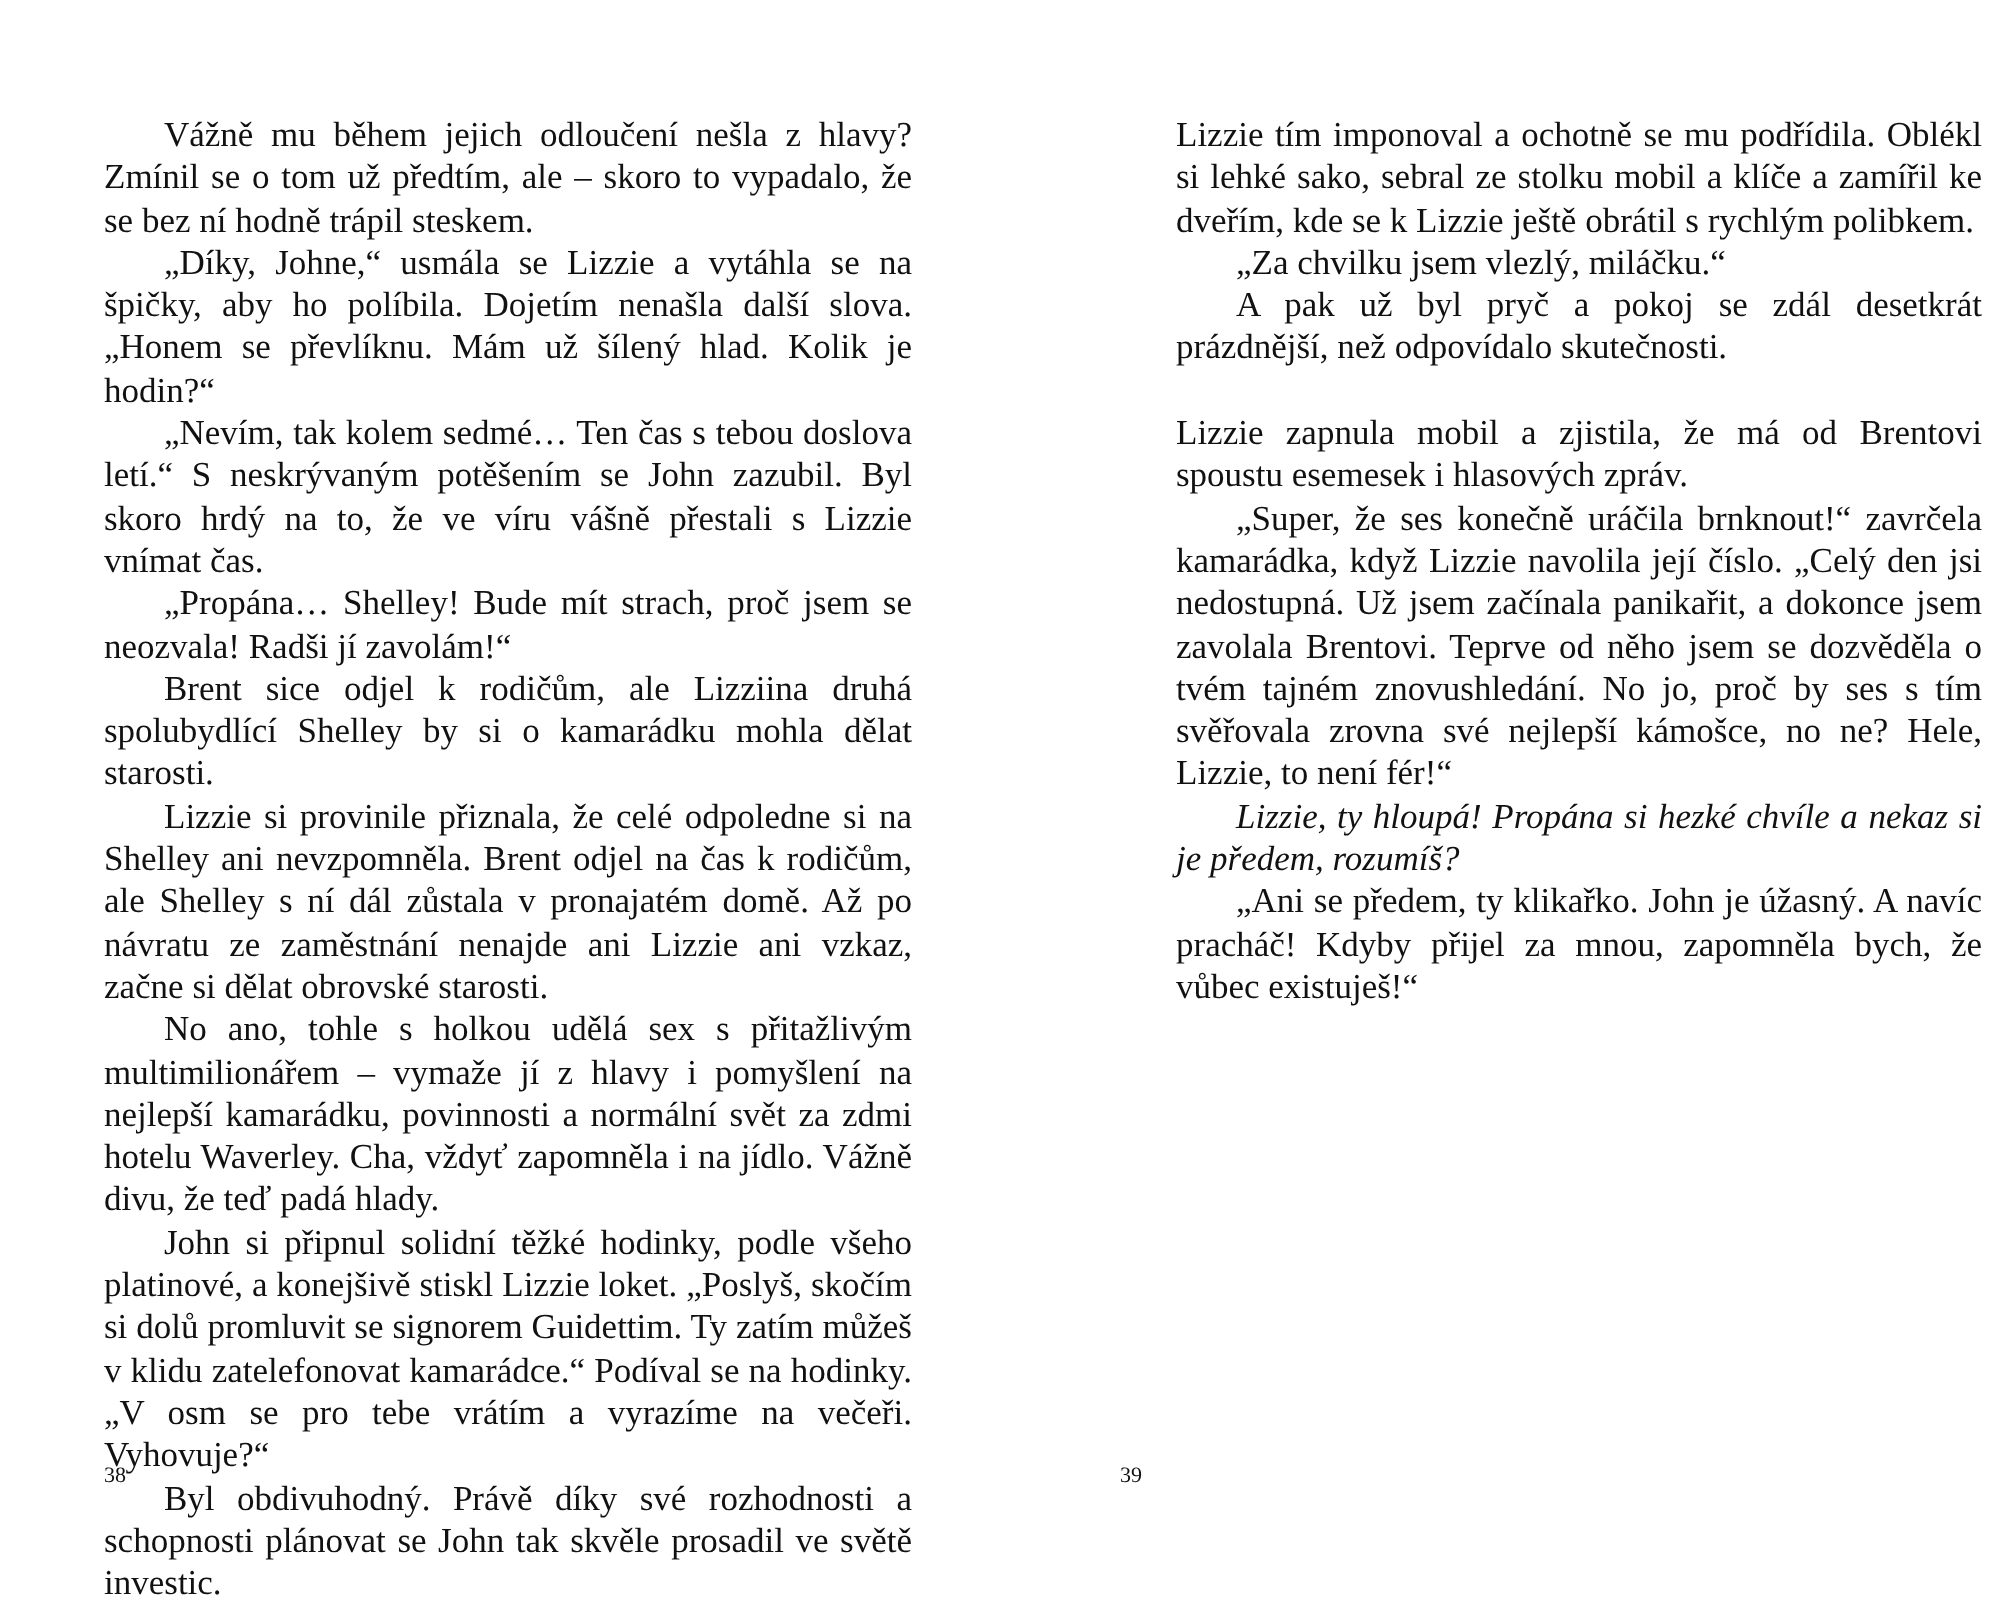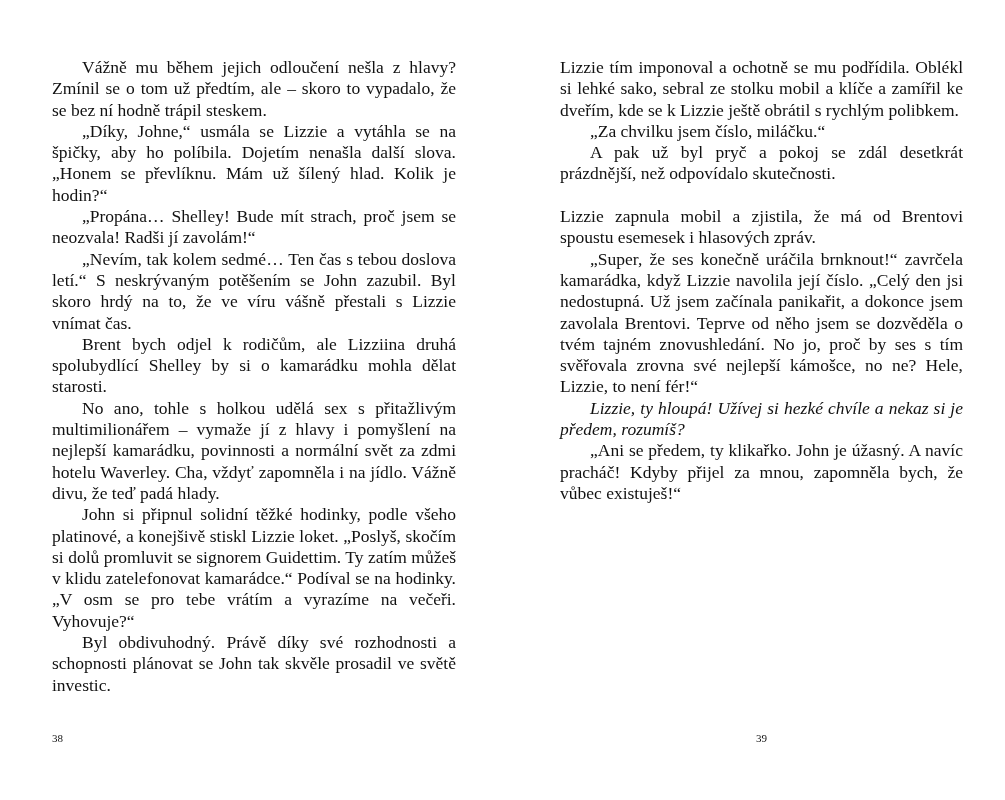--- a/index.html
+++ b/index.html
@@ -17,61 +17,62 @@
     color: #111111;
     font-family: "Liberation Serif", "DejaVu Serif", serif;
     font-size: 17.5px;
     line-height: 21.3px;
   }
   .page {
     position: absolute;
     top: 57px;
   }
   .page-left  { left: 52px;  width: 404px; }
-  .page-right { left: 560px; width: 403px; }
+  .page-right { left: 588px; width: 403px; }
   .page p {
     text-align: justify;
     text-indent: 30px;
     hyphens: auto;
     -webkit-hyphens: auto;
   }
   .page p.no-indent { text-indent: 0; }
   .page p.scene-break { margin-top: 21.3px; }
   .page p.italic { font-style: italic; }
   .page-number {
     position: absolute;
     top: 728px;
     font-size: 11px;
     color: #111111;
   }
   .page-number-left  { left: 52px; }
-  .page-number-right { left: 560px; width: 403px; text-align: center; }
+  .page-number-right { left: 560px; width: 403px; text-align: left; }
 </style>
 </head>
 <body>
 
 <div class="spread">
 
   <div class="page page-left">
     <p>Vážně mu během jejich odloučení nešla z hlavy? Zmínil se o tom už předtím, ale – skoro to vypadalo, že se bez ní hodně trápil steskem.</p>
     <p>„Díky, Johne,“ usmála se Lizzie a vytáhla se na špičky, aby ho políbila. Dojetím nenašla další slova. „Honem se převlíknu. Mám už šílený hlad. Kolik je hodin?“</p>
+    <p>„Nevím, tak kolem sedmé… Ten čas s tebou doslova letí.“ S neskrývaným potěšením se John zazubil. Byl skoro hrdý na to, že ve víru vášně přestali s Lizzie vnímat čas.</p>
     <p>„Propána… Shelley! Bude mít strach, proč jsem se neozvala! Radši jí zavolám!“</p>
-    <p>„Nevím, tak kolem sedmé… Ten čas s tebou doslova letí.“ S neskrývaným potěšením se John zazubil. Byl skoro hrdý na to, že ve víru vášně přestali s Lizzie vnímat čas.</p>
-    <p>Brent bych odjel k rodičům, ale Lizziina druhá spolubydlící Shelley by si o kamarádku mohla dělat starosti.</p>
+    <p>Brent sice odjel k rodičům, ale Lizziina druhá spolubydlící Shelley by si o kamarádku mohla dělat starosti.</p>
+    <p>Lizzie si provinile přiznala, že celé odpoledne si na Shelley ani nevzpomněla. Brent odjel na čas k rodičům, ale Shelley s ní dál zůstala v pronajatém domě. Až po návratu ze zaměstnání nenajde ani Lizzie ani vzkaz, začne si dělat obrovské starosti.</p>
     <p>No ano, tohle s holkou udělá sex s přitažlivým multimilionářem – vymaže jí z hlavy i pomyšlení na nejlepší kamarádku, povinnosti a normální svět za zdmi hotelu Waverley. Cha, vždyť zapomněla i na jídlo. Vážně divu, že teď padá hlady.</p>
     <p>John si připnul solidní těžké hodinky, podle všeho platinové, a konejšivě stiskl Lizzie loket. „Poslyš, skočím si dolů promluvit se signorem Guidettim. Ty zatím můžeš v klidu zatelefonovat kamarádce.“ Podíval se na hodinky. „V osm se pro tebe vrátím a vyrazíme na večeři. Vyhovuje?“</p>
     <p>Byl obdivuhodný. Právě díky své rozhodnosti a schopnosti plánovat se John tak skvěle prosadil ve světě investic.</p>
   </div>
 
   <div class="page page-right">
     <p class="no-indent">Lizzie tím imponoval a ochotně se mu podřídila. Oblékl si lehké sako, sebral ze stolku mobil a klíče a zamířil ke dveřím, kde se k Lizzie ještě obrátil s rychlým polibkem.</p>
-    <p>„Za chvilku jsem číslo, miláčku.“</p>
+    <p>„Za chvilku jsem vlezlý, miláčku.“</p>
     <p>A pak už byl pryč a pokoj se zdál desetkrát prázdnější, než odpovídalo skutečnosti.</p>
     <p class="no-indent scene-break">Lizzie zapnula mobil a zjistila, že má od Brentovi spoustu esemesek i hlasových zpráv.</p>
     <p>„Super, že ses konečně uráčila brnknout!“ zavrčela kamarádka, když Lizzie navolila její číslo. „Celý den jsi nedostupná. Už jsem začínala panikařit, a dokonce jsem zavolala Brentovi. Teprve od něho jsem se dozvěděla o tvém tajném znovushledání. No jo, proč by ses s tím svěřovala zrovna své nejlepší kámošce, no ne? Hele, Lizzie, to není fér!“</p>
-    <p class="italic">Lizzie, ty hloupá! Užívej si hezké chvíle a nekaz si je předem, rozumíš?</p>
+    <p class="italic">Lizzie, ty hloupá! Propána si hezké chvíle a nekaz si je předem, rozumíš?</p>
     <p>„Ani se předem, ty klikařko. John je úžasný. A navíc pracháč! Kdyby přijel za mnou, zapomněla bych, že vůbec existuješ!“</p>
   </div>
 
   <div class="page-number page-number-left">38</div>
   <div class="page-number page-number-right">39</div>
 
 </div>
 
 </body></html>

